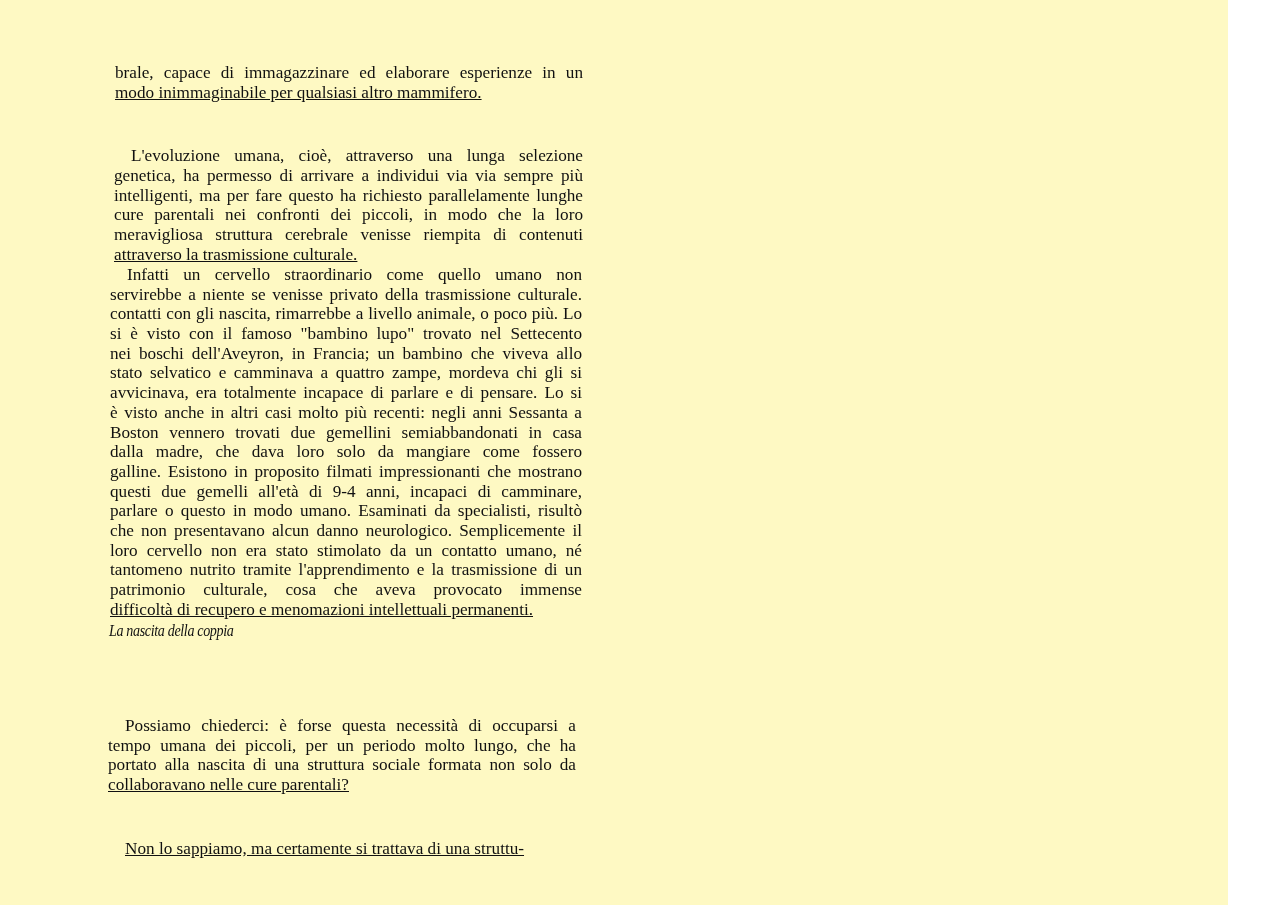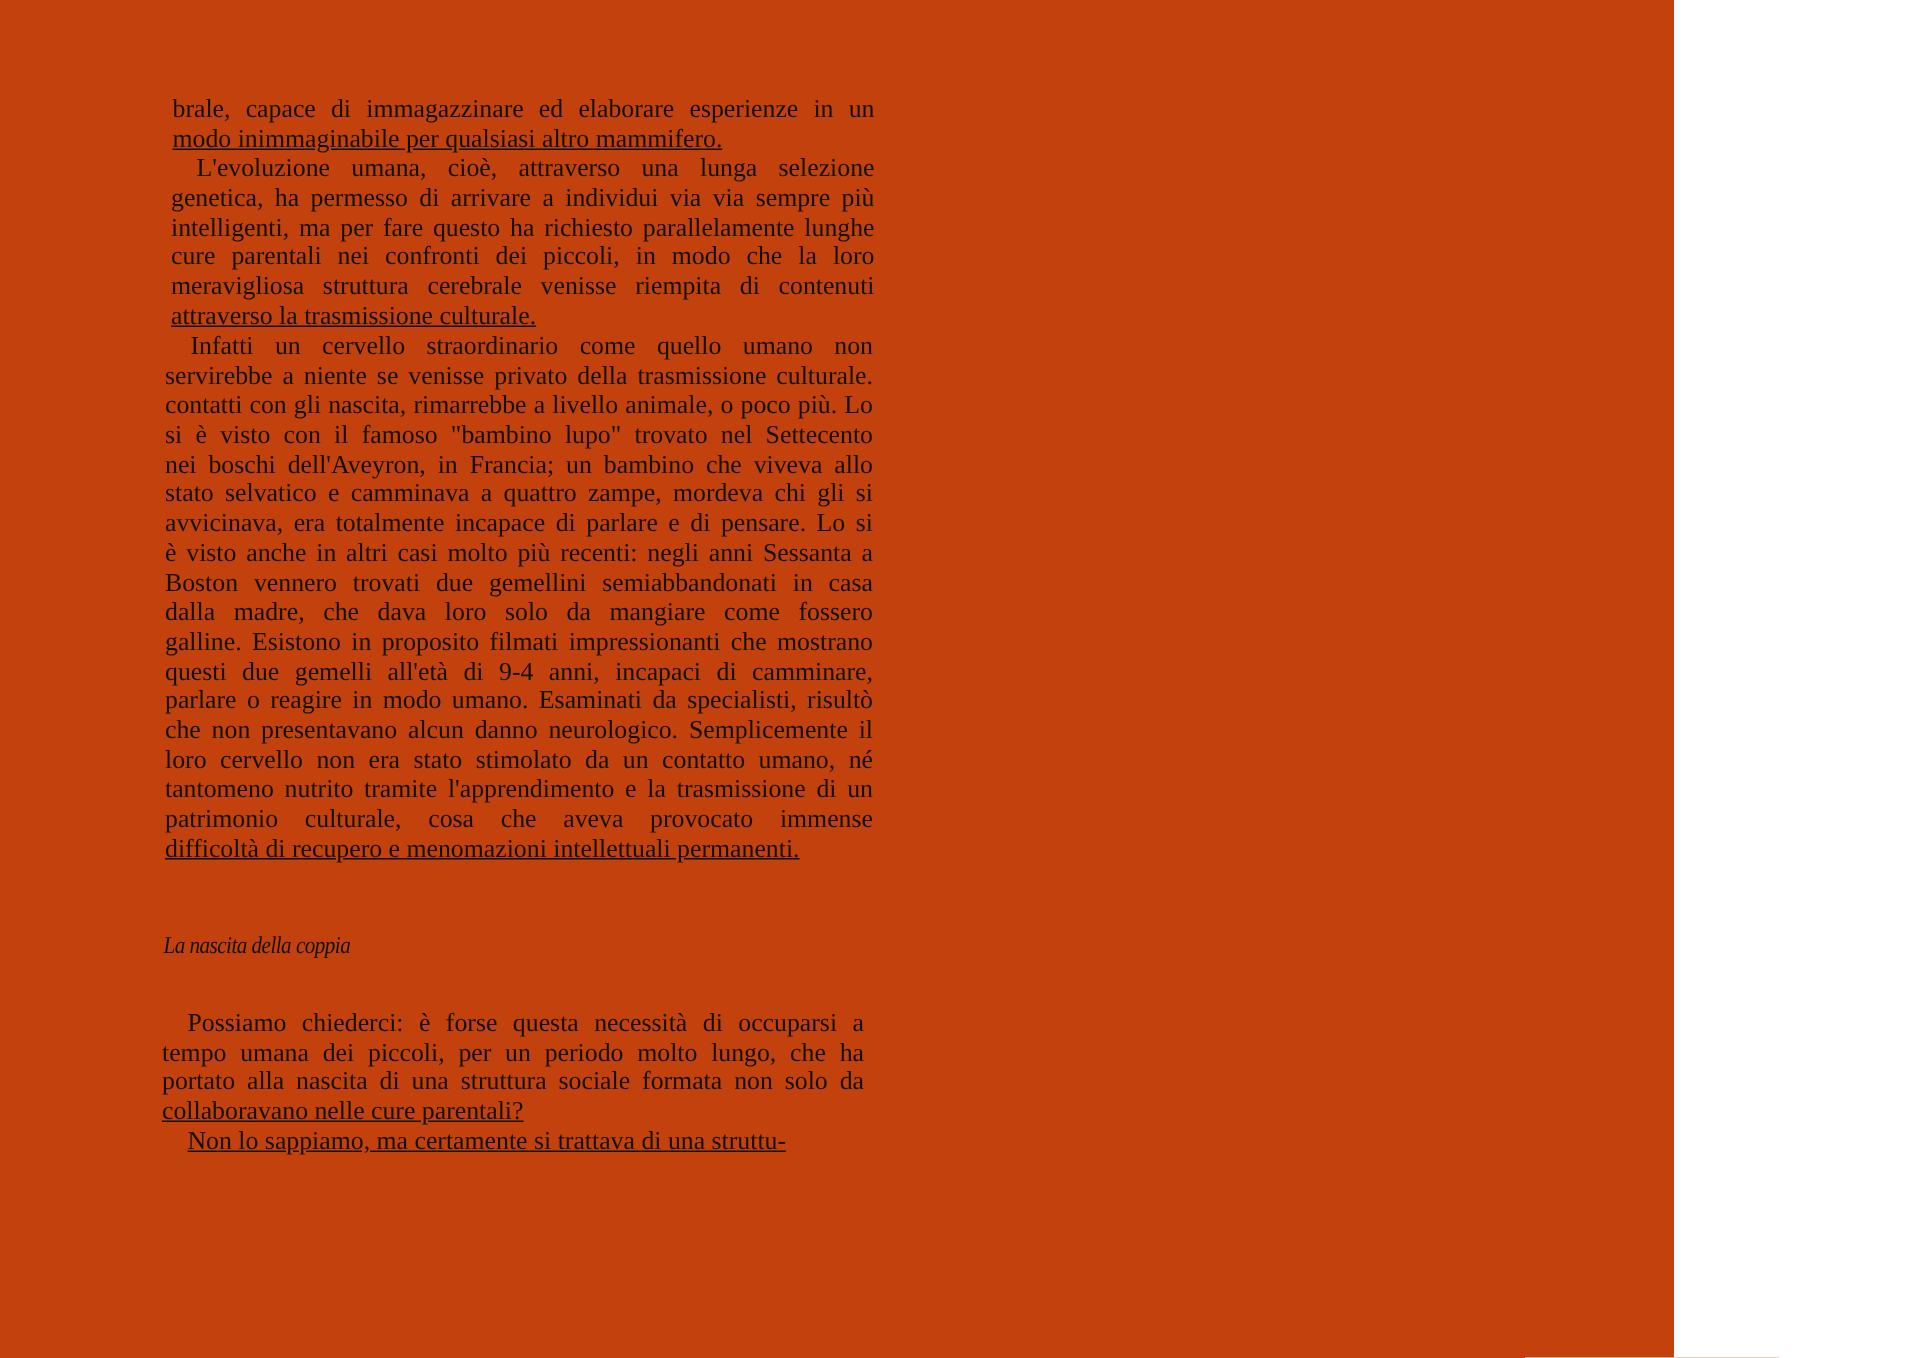--- a/index.html
+++ b/index.html
@@ -11,42 +11,43 @@
     width: 1280px;
     height: 905px;
     position: relative;
     overflow: hidden;
     font-family: "Liberation Serif", "DejaVu Serif", serif;
     color: #111111;
   }
   .page {
     position: absolute;
     left: 0; top: 0;
-    width: 1116px; height: 905px;
-    background: #c2410c;
+    width: 1228px; height: 905px;
+    background: #fef9c3;
   }
   .block {
     position: absolute;
     font-size: 17.2px;
     line-height: 19.7px;
     text-align: justify;
   }
   .line {
     display: block;
     height: 19.7px;
     white-space: nowrap;
     text-align: justify;
     text-align-last: justify;
   }
   .line.last {
     text-align-last: left;
     text-decoration: underline;
   }
   .line.indent {
     text-indent: 17px;
+    margin-top: 44px;
   }
   .block1 { left: 115px; top: 63px; width: 468px; }
   .block1 .sub { margin-left: -1px; }
   .block2 { left: 110px; top: 221px; width: 472px; }
   .heading {
     position: absolute;
     left: 109px;
     top: 621px;
     font-style: italic;
     font-size: 16px;
@@ -84,21 +85,21 @@
     <span class="line">contatti con gli nascita, rimarrebbe a livello animale, o poco più. Lo</span>
     <span class="line">si è visto con il famoso "bambino lupo" trovato nel Settecento</span>
     <span class="line">nei boschi dell'Aveyron, in Francia; un bambino che viveva allo</span>
     <span class="line">stato selvatico e camminava a quattro zampe, mordeva chi gli si</span>
     <span class="line">avvicinava, era totalmente incapace di parlare e di pensare. Lo si</span>
     <span class="line">è visto anche in altri casi molto più recenti: negli anni Sessanta a</span>
     <span class="line">Boston vennero trovati due gemellini semiabbandonati in casa</span>
     <span class="line">dalla madre, che dava loro solo da mangiare come fossero</span>
     <span class="line">galline. Esistono in proposito filmati impressionanti che mostrano</span>
     <span class="line">questi due gemelli all'età di 9-4 anni, incapaci di camminare,</span>
-    <span class="line">parlare o reagire in modo umano. Esaminati da specialisti, risultò</span>
+    <span class="line">parlare o questo in modo umano. Esaminati da specialisti, risultò</span>
     <span class="line">che non presentavano alcun danno neurologico. Semplicemente il</span>
     <span class="line">loro cervello non era stato stimolato da un contatto umano, né</span>
     <span class="line">tantomeno nutrito tramite l'apprendimento e la trasmissione di un</span>
     <span class="line">patrimonio culturale, cosa che aveva provocato immense</span>
     <span class="line last">difficoltà di recupero e menomazioni intellettuali permanenti.</span>
   </div>
 
   <div class="heading">La nascita della coppia</div>
 
   <div class="block block3">

